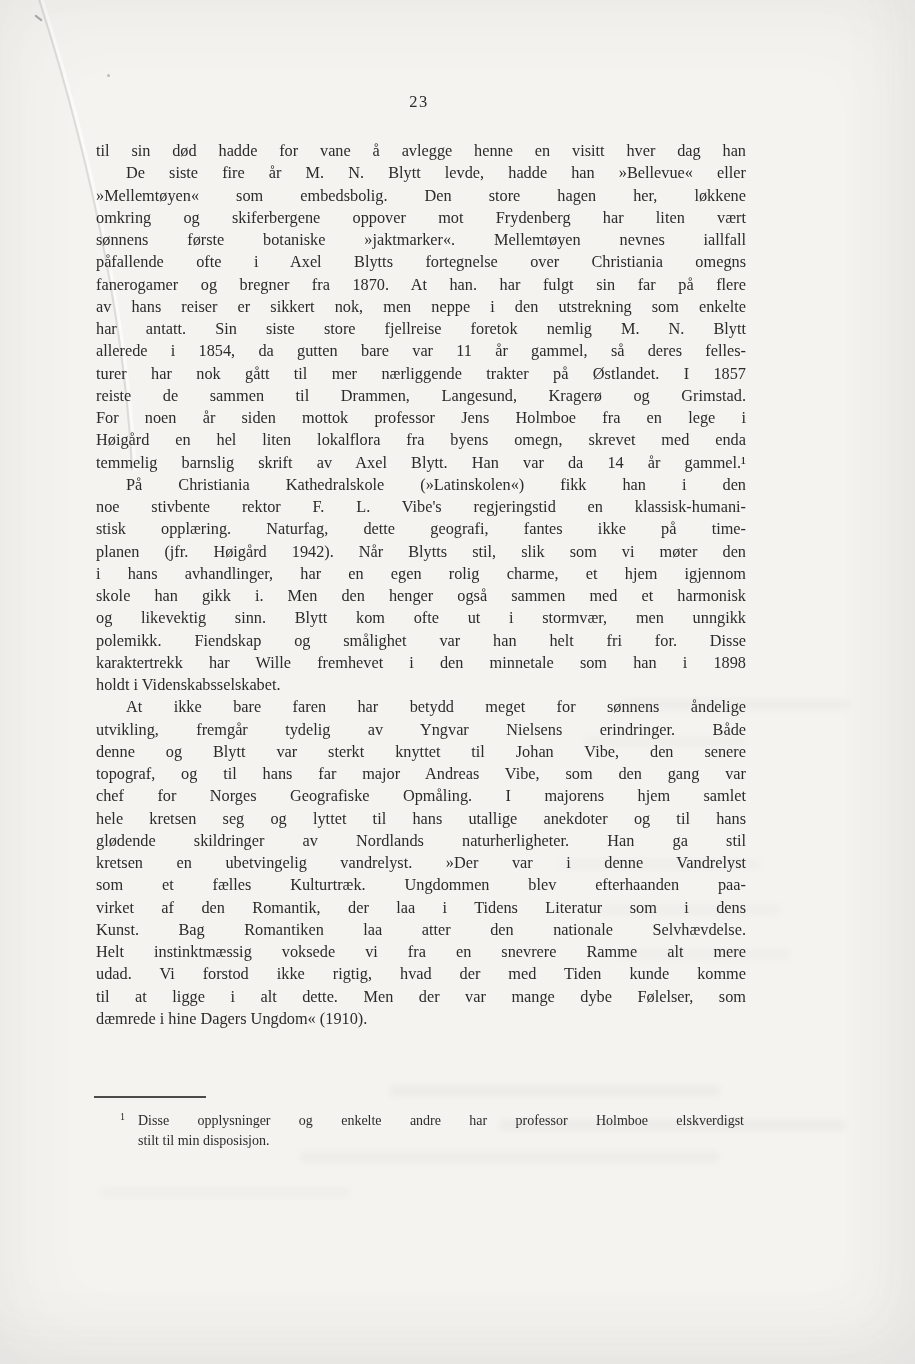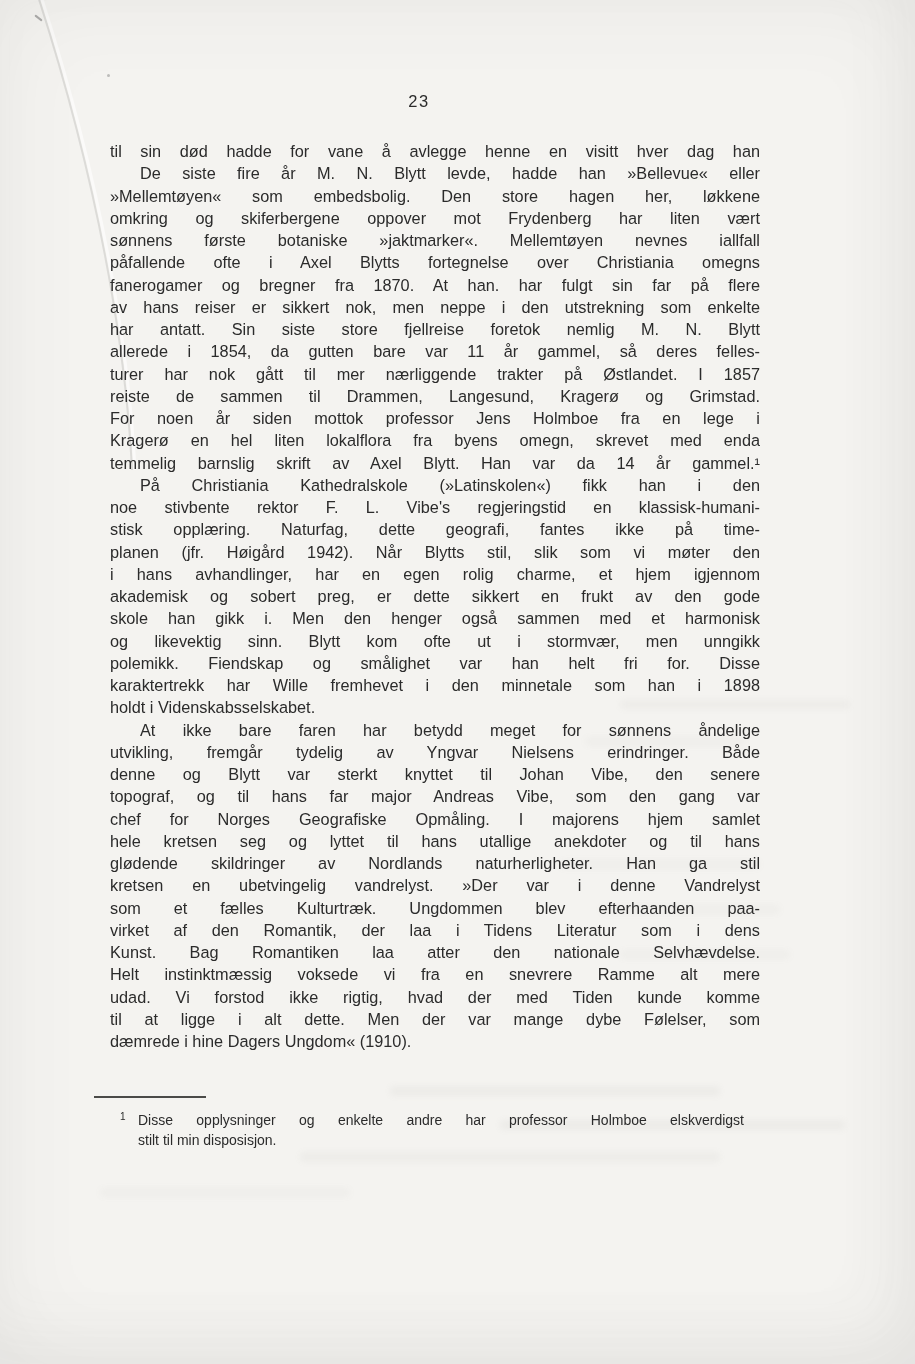--- a/index.html
+++ b/index.html
@@ -6,21 +6,21 @@
     margin: 0;
     padding: 0;
     background: #e8e8e6;
   }
   .page {
     position: relative;
     width: 915px;
     height: 1364px;
     background: #f4f3f0;
     overflow: hidden;
-    font-family: Liberation Sans, sans-serif;
+    font-family: Liberation Serif, serif;
     color: #2b2b2b;
   }
   
   .vignette {
     position: absolute;
     inset: 0;
     pointer-events: none;
     box-shadow: inset 0 0 90px rgba(90,90,85,0.07), inset -20px -30px 60px rgba(120,120,115,0.05);
     z-index: 5;
   }
@@ -51,21 +51,21 @@
     left: 94px;
     top: 92px;
     width: 650px;
     text-align: center;
     font-size: 16.5px;
     letter-spacing: 1.5px;
     z-index: 3;
   }
   .body-text {
     position: absolute;
-    left: 110px;
+    left: 96px;
     top: 140px;
     width: 650px;
     font-size: 16.3px;
     z-index: 3;
   }
   .line {
     height: 22.25px;
     line-height: 22.25px;
     overflow: hidden;
     text-align: left;
@@ -145,28 +145,27 @@
       <div class="line just">omkring og skiferbergene oppover mot Frydenberg har liten vært</div>
       <div class="line just">sønnens første botaniske »jaktmarker«.  Mellemtøyen nevnes iallfall</div>
       <div class="line just">påfallende ofte i Axel Blytts fortegnelse over Christiania omegns</div>
       <div class="line just">fanerogamer og bregner fra 1870.  At han. har fulgt sin far på flere</div>
       <div class="line just">av hans reiser er sikkert nok, men neppe i den utstrekning som enkelte</div>
       <div class="line just">har antatt.  Sin siste store fjellreise foretok nemlig M. N. Blytt</div>
       <div class="line just">allerede i 1854, da gutten bare var 11 år gammel, så deres felles-</div>
       <div class="line just">turer har nok gått til mer nærliggende trakter på Østlandet.  I 1857</div>
       <div class="line just">reiste de sammen til Drammen, Langesund, Kragerø og Grimstad.</div>
       <div class="line just">For noen år siden mottok professor Jens Holmboe fra en lege i</div>
-      <div class="line just">Kragerø en hel liten lokalflora fra byens omegn, skrevet med enda</div>
+      <div class="line just">Høigård en hel liten lokalflora fra byens omegn, skrevet med enda</div>
       <div class="line just">temmelig barnslig skrift av Axel Blytt.  Han var da 14 år gammel.¹</div>
       <div class="line just indent">På Christiania Kathedralskole (»Latinskolen«) fikk han i den</div>
       <div class="line just">noe stivbente rektor F. L. Vibe's regjeringstid en klassisk-humani-</div>
       <div class="line just">stisk opplæring.  Naturfag, dette geografi, fantes ikke på time-</div>
       <div class="line just">planen (jfr. Høigård 1942).  Når Blytts stil, slik som vi møter den</div>
       <div class="line just">i hans avhandlinger, har en egen rolig charme, et hjem igjennom</div>
-      <div class="line just">akademisk og sobert preg, er dette sikkert en frukt av den gode</div>
       <div class="line just">skole han gikk i.  Men den henger også sammen med et harmonisk</div>
       <div class="line just">og likevektig sinn.  Blytt kom ofte ut i stormvær, men unngikk</div>
       <div class="line just">polemikk.  Fiendskap og smålighet var han helt fri for.  Disse</div>
       <div class="line just">karaktertrekk har Wille fremhevet i den minnetale som han i 1898</div>
       <div class="line">holdt i Videnskabsselskabet.</div>
       <div class="line just indent">At ikke bare faren har betydd meget for sønnens åndelige</div>
       <div class="line just">utvikling, fremgår tydelig av Yngvar Nielsens erindringer.  Både</div>
       <div class="line just">denne og Blytt var sterkt knyttet til Johan Vibe, den senere</div>
       <div class="line just">topograf, og til hans far major Andreas Vibe, som den gang var</div>
       <div class="line just">chef for Norges Geografiske Opmåling.  I majorens hjem samlet</div>

